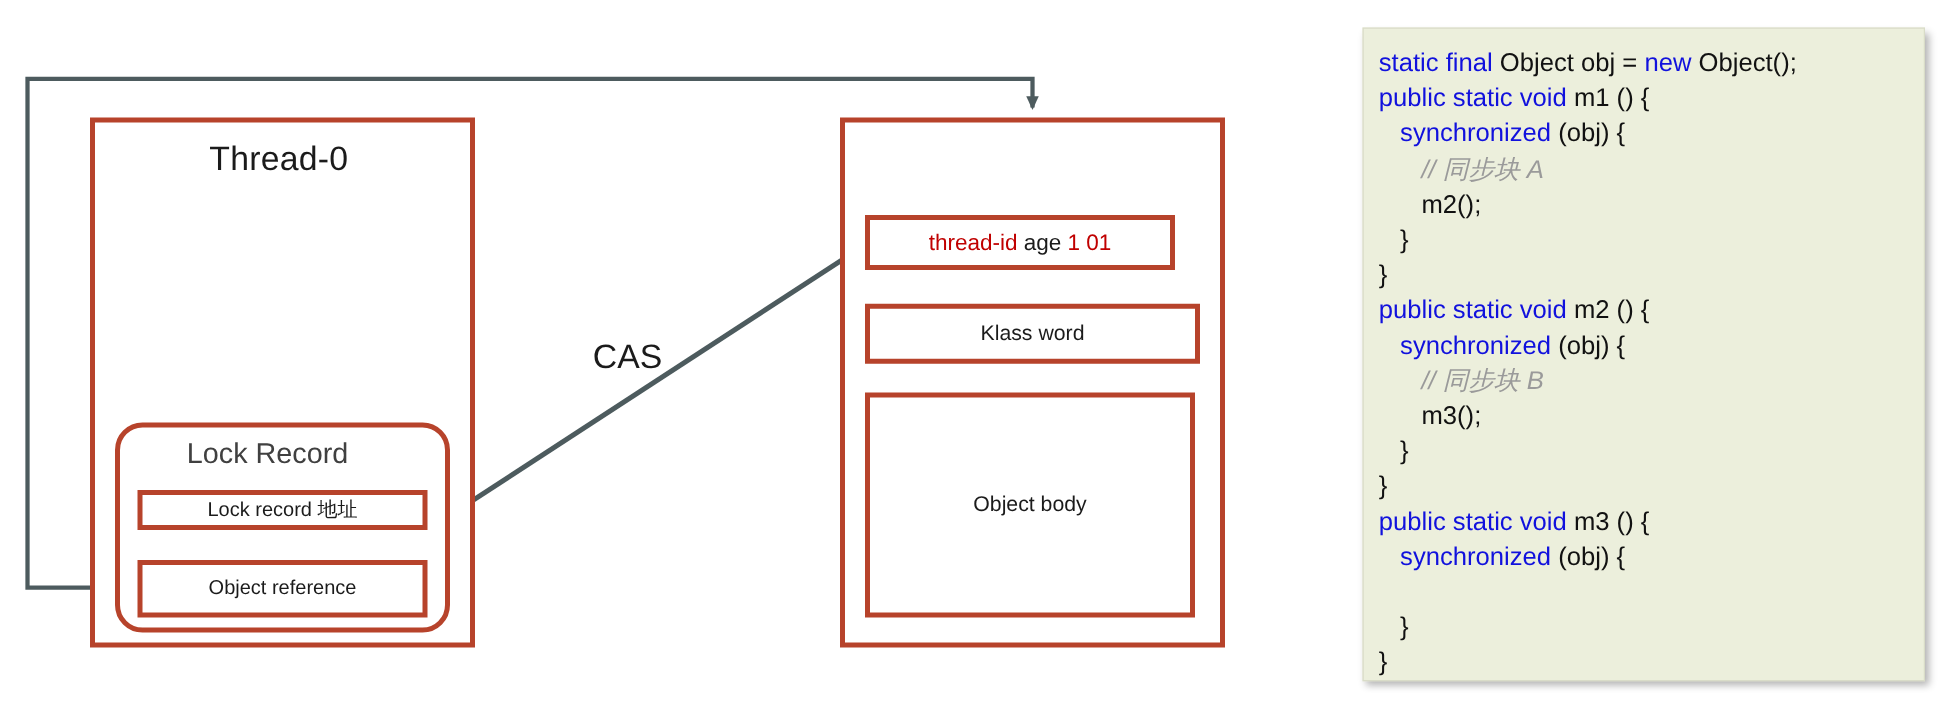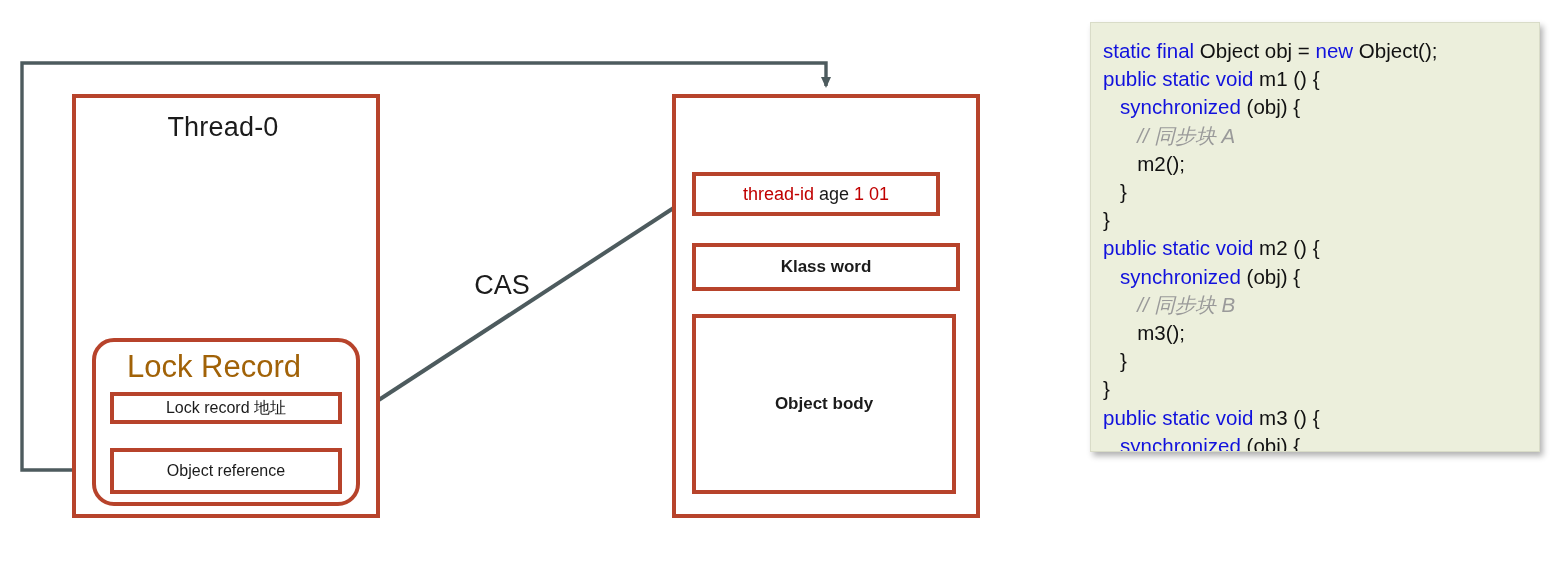--- a/index.html
+++ b/index.html
@@ -21,51 +21,51 @@
     position:absolute;left:72px;top:112px;width:302px;text-align:center;
     font-size:27px;color:#1b1b1b;letter-spacing:.2px;
   }
 
   #lock-record-box{
     position:absolute;left:92px;top:338px;width:268px;height:168px;
     border:4px solid #b7432b;border-radius:22px;background:#fff;box-sizing:border-box;
   }
   #lock-record-title{
     position:absolute;left:92px;top:349px;width:244px;text-align:center;
-    font-size:31px;color:#a16207;
+    font-size:23px;color:#404040;
   }
   #lock-record-addr{left:110px;top:392px;width:232px;height:32px;}
   #object-reference{left:110px;top:448px;width:232px;height:46px;}
   .innerbox span{font-size:16px;color:#1b1b1b;}
 
   
   #object-box{left:672px;top:94px;width:308px;height:424px;}
   #object-title{
     position:absolute;left:672px;top:112px;width:308px;text-align:center;
     font-size:27px;color:#1b1b1b;
   }
   #mark-word{left:692px;top:172px;width:248px;height:44px;}
   #klass-word{left:692px;top:243px;width:268px;height:48px;}
   #object-body{left:692px;top:314px;width:264px;height:180px;}
   #mark-word span{font-size:18px;}
   #mark-word .red{color:#c00000;}
   #mark-word .blk{color:#1b1b1b;}
-  #klass-word span,#object-body span{font-size:17px;color:#1b1b1b;font-weight:bold;}
+  #klass-word span,#object-body span{font-size:17px;color:#1b1b1b;}
 
   
   #wires{position:absolute;left:0;top:0;width:1562px;height:564px;pointer-events:none;}
 
   #cas-label{
     position:absolute;left:442px;top:270px;width:120px;text-align:center;
     font-size:27px;color:#1b1b1b;
   }
 
   
   #code-panel{
-    position:absolute;left:1090px;top:22px;width:450px;height:430px;
+    position:absolute;left:1090px;top:22px;width:450px;height:523px;
     background:#ecefdc;border:1px solid #d9dcc8;box-sizing:border-box;
     box-shadow:3px 4px 6px rgba(0,0,0,.30);
     padding:14px 0 0 12px;overflow:hidden;
   }
   #code-lines{
     font-family:"Liberation Sans","DejaVu Sans",sans-serif;
     font-size:20.5px;line-height:28.2px;white-space:pre;color:#111111;
   }
   #code-lines .kw{color:#1111dd;}
   #code-lines .cm{color:#9a9a9a;font-style:italic;text-align:right;}

